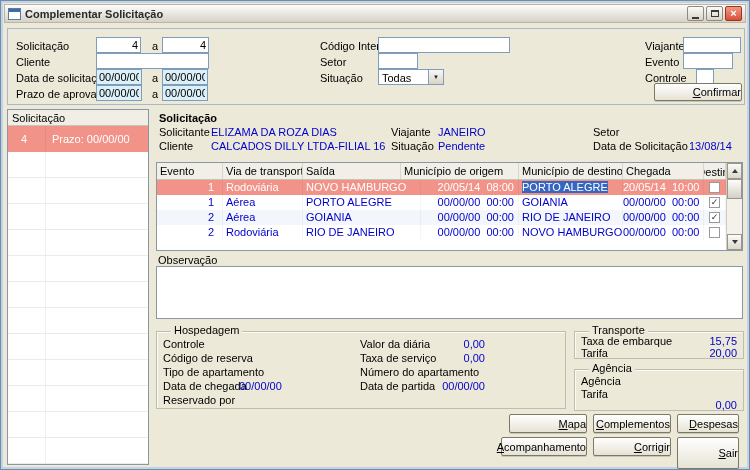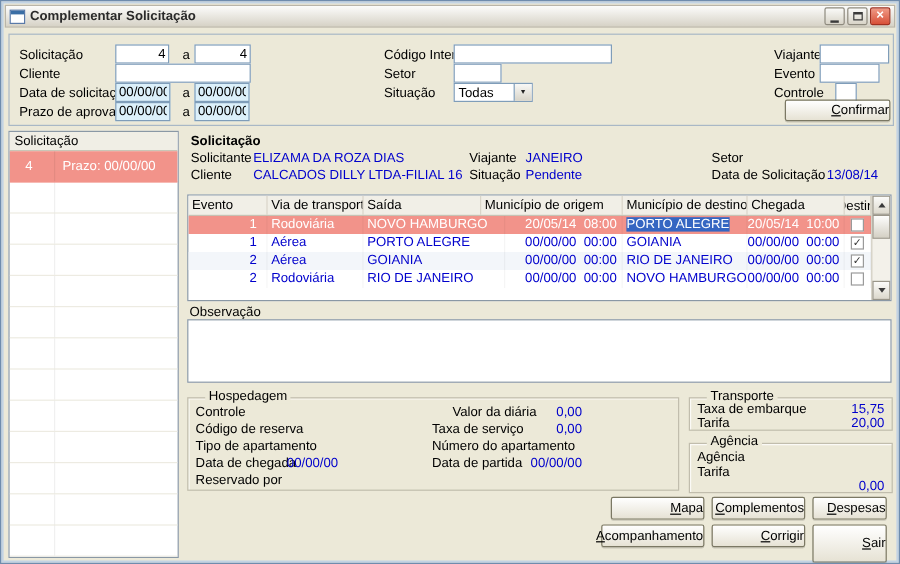--- a/index.html
+++ b/index.html
@@ -264,21 +264,21 @@
   <textarea class="obs-text" style=""></textarea>
 
   <div class="groupbox" style="left:155px;top:330px;width:410px;height:78px">
     <span class="legend">Hospedagem</span>
     <span class="lbl" style="left:6px;top:6px">Controle</span>
     <span class="lbl" style="left:6px;top:20px">Código de reserva</span>
     <span class="lbl" style="left:6px;top:34px">Tipo de apartamento</span>
     <span class="lbl" style="left:6px;top:48px">Data de chegada</span>
     <span class="lbl val" style="left:82px;top:48px">00/00/00</span>
     <span class="lbl" style="left:6px;top:62px">Reservado por</span>
-    <span class="lbl" style="left:220px;top:6px">Valor da diária</span>
+    <span class="lbl" style="left:203px;top:6px">Valor da diária</span>
     <span class="rval" style="left:243px;top:6px;width:85px">0,00</span>
     <span class="lbl" style="left:203px;top:20px">Taxa de serviço</span>
     <span class="rval" style="left:243px;top:20px;width:85px">0,00</span>
     <span class="lbl" style="left:203px;top:34px">Número do apartamento</span>
     <span class="lbl" style="left:203px;top:48px">Data de partida</span>
     <span class="rval" style="left:243px;top:48px;width:85px">00/00/00</span>
   </div>
 
   <div class="groupbox" style="left:573px;top:330px;width:170px;height:28px">
     <span class="legend">Transporte</span>

